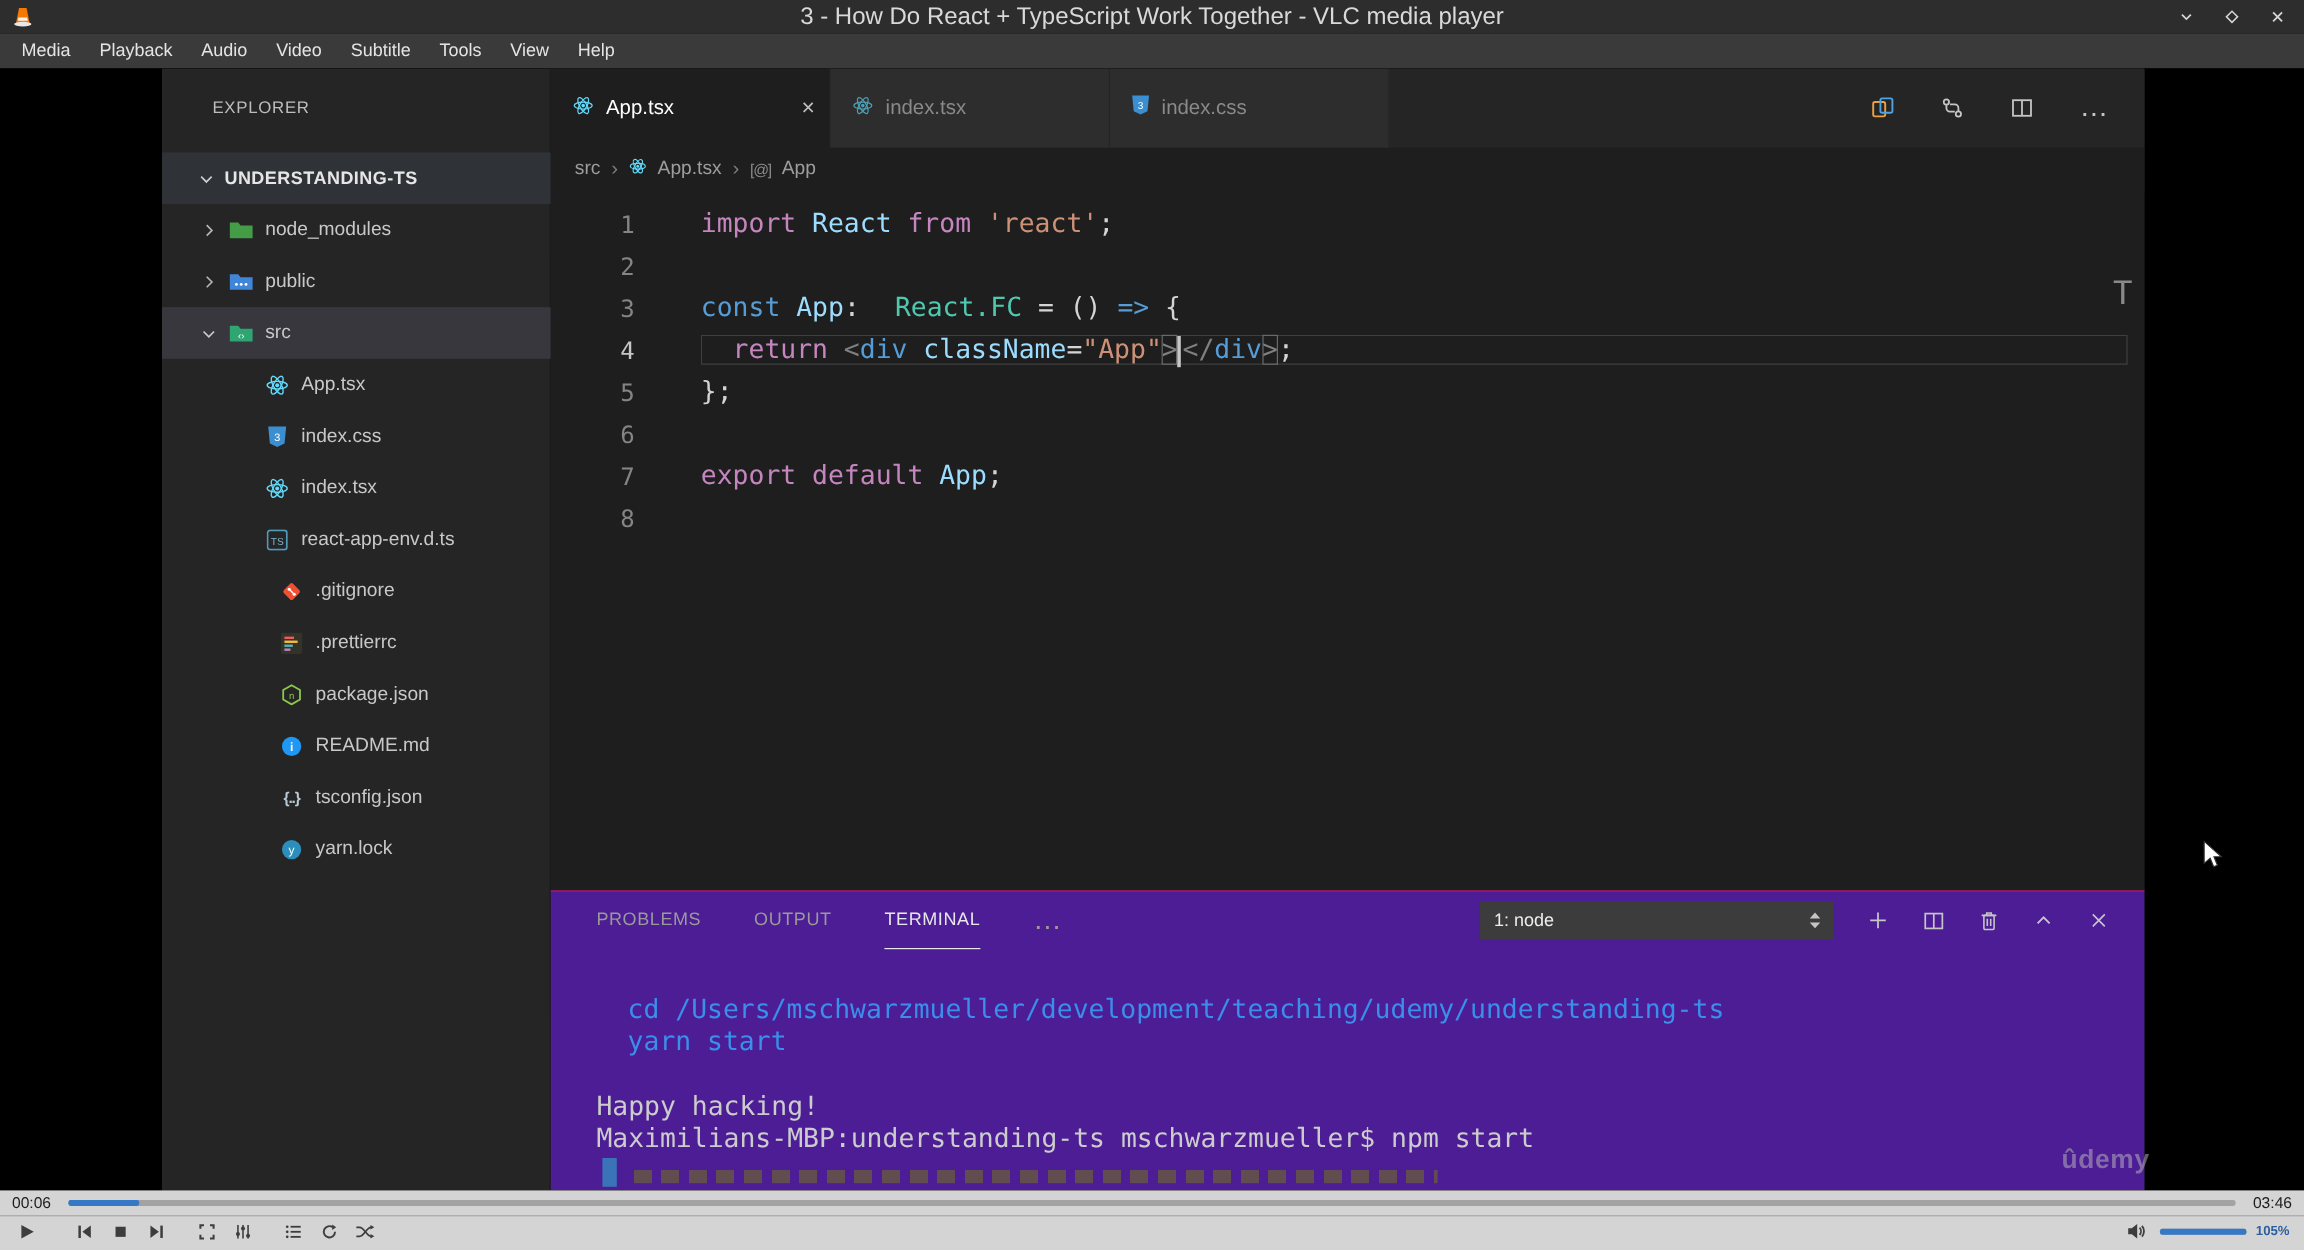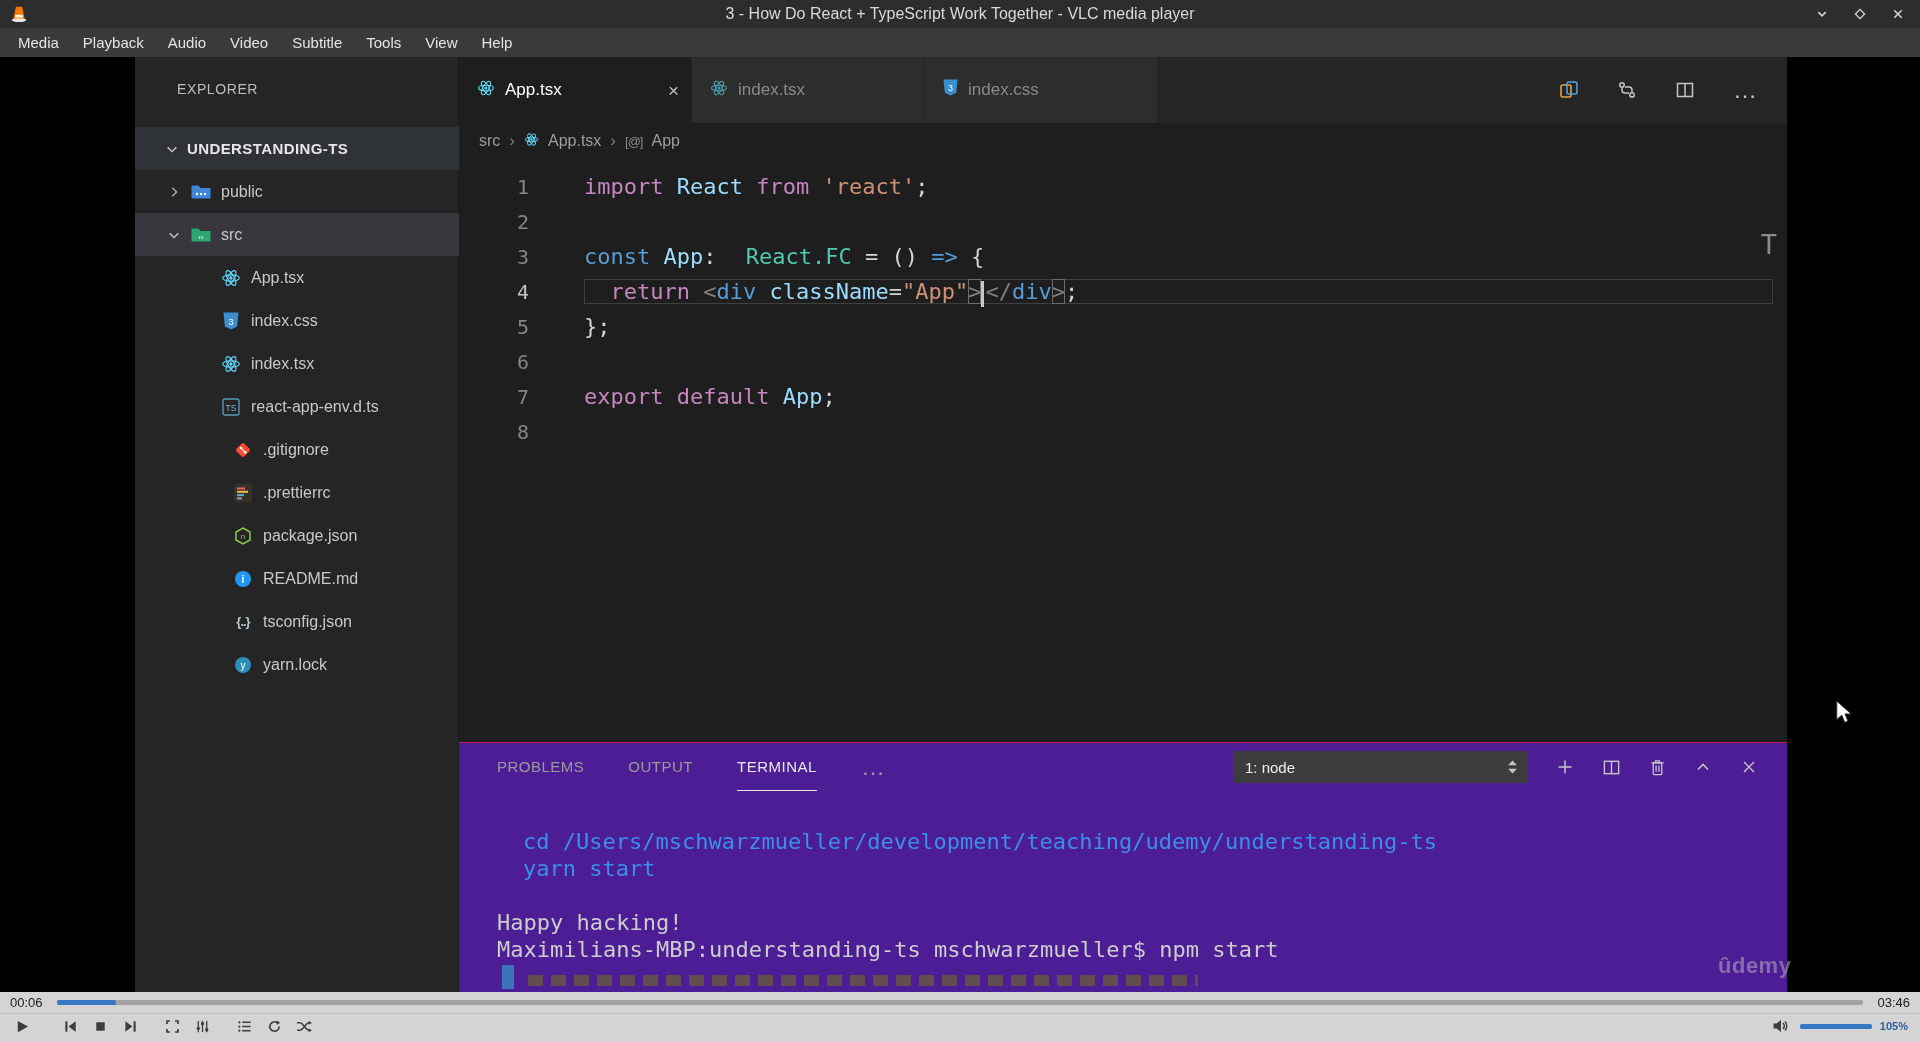--- a/index.html
+++ b/index.html
@@ -3,21 +3,21 @@
 <meta charset="utf-8">
 <style>
   * { margin:0; padding:0; box-sizing:border-box; }
   html,body { width:1920px; height:1042px; background:#000; overflow:hidden; }
   body { font-family:"Liberation Sans", sans-serif; }
   .stage { position:relative; width:1920px; height:1042px; background:#000; }
 
   
   .titlebar { position:absolute; left:0; top:0; width:1920px; height:28px; background:#2d2d2d; display:flex; align-items:center; }
   .cone { position:absolute; left:10px; top:5px; width:18px; height:18px; }
-  .title { width:100%; text-align:center; font-size:16px; color:#d9d9d9; }
+  .title { width:100%; text-align:center; font-size:20px; color:#d9d9d9; }
   .winbtns { position:absolute; right:14px; top:0; height:28px; display:flex; align-items:center; gap:22px; }
   .wb { width:16px; height:16px; display:flex; align-items:center; justify-content:center; cursor:default; }
 
   .menubar { position:absolute; left:0; top:28px; width:1920px; height:29px; background:#3a3a3a; display:flex; align-items:center; padding-left:6px; }
   .mi { font-size:15px; color:#e4e4e4; padding:0 12px; height:100%; display:flex; align-items:center; }
 
   .video { position:absolute; left:0; top:57px; width:1920px; height:935px; background:#000; overflow:hidden; }
 
   
   .vscode { position:absolute; left:135px; top:0; width:1652px; height:935px; background:#1e1e1e; }
@@ -163,20 +163,33 @@
         <div class="tree">
           <div class="trow root">
             <span class="chev">
                 <svg width="14" height="14" viewBox="0 0 16 16">
                   <path d="M3 6 l5 5 5-5" fill="none" stroke="#cccccc" stroke-width="1.6"></path>
                 </svg>
               </span>
             <span class="lbl">UNDERSTANDING-TS</span>
           </div>
 
+          <div class="trow folder">
+            <span class="chev">
+                <svg width="14" height="14" viewBox="0 0 16 16">
+                  <path d="M6 3 l5 5-5 5" fill="none" stroke="#b5b5b5" stroke-width="1.6"></path>
+                </svg>
+              </span>
+            <span class="ic">
+                <svg width="20" height="16" viewBox="0 0 20 16">
+                  <path d="M0.5 1.5 h7 l2 2.5 h10 v10.5 h-19 z" fill="#459c47"></path>
+                </svg>
+              </span>
+            <span class="lbl">node_modules</span>
+          </div>
 
           <div class="trow folder">
             <span class="chev">
                 <svg width="14" height="14" viewBox="0 0 16 16">
                   <path d="M6 3 l5 5-5 5" fill="none" stroke="#b5b5b5" stroke-width="1.6"></path>
                 </svg>
               </span>
             <span class="ic">
                 <svg width="20" height="16" viewBox="0 0 20 16">
                   <path d="M0.5 1.5 h7 l2 2.5 h10 v10.5 h-19 z" fill="#3f86d8"></path>

